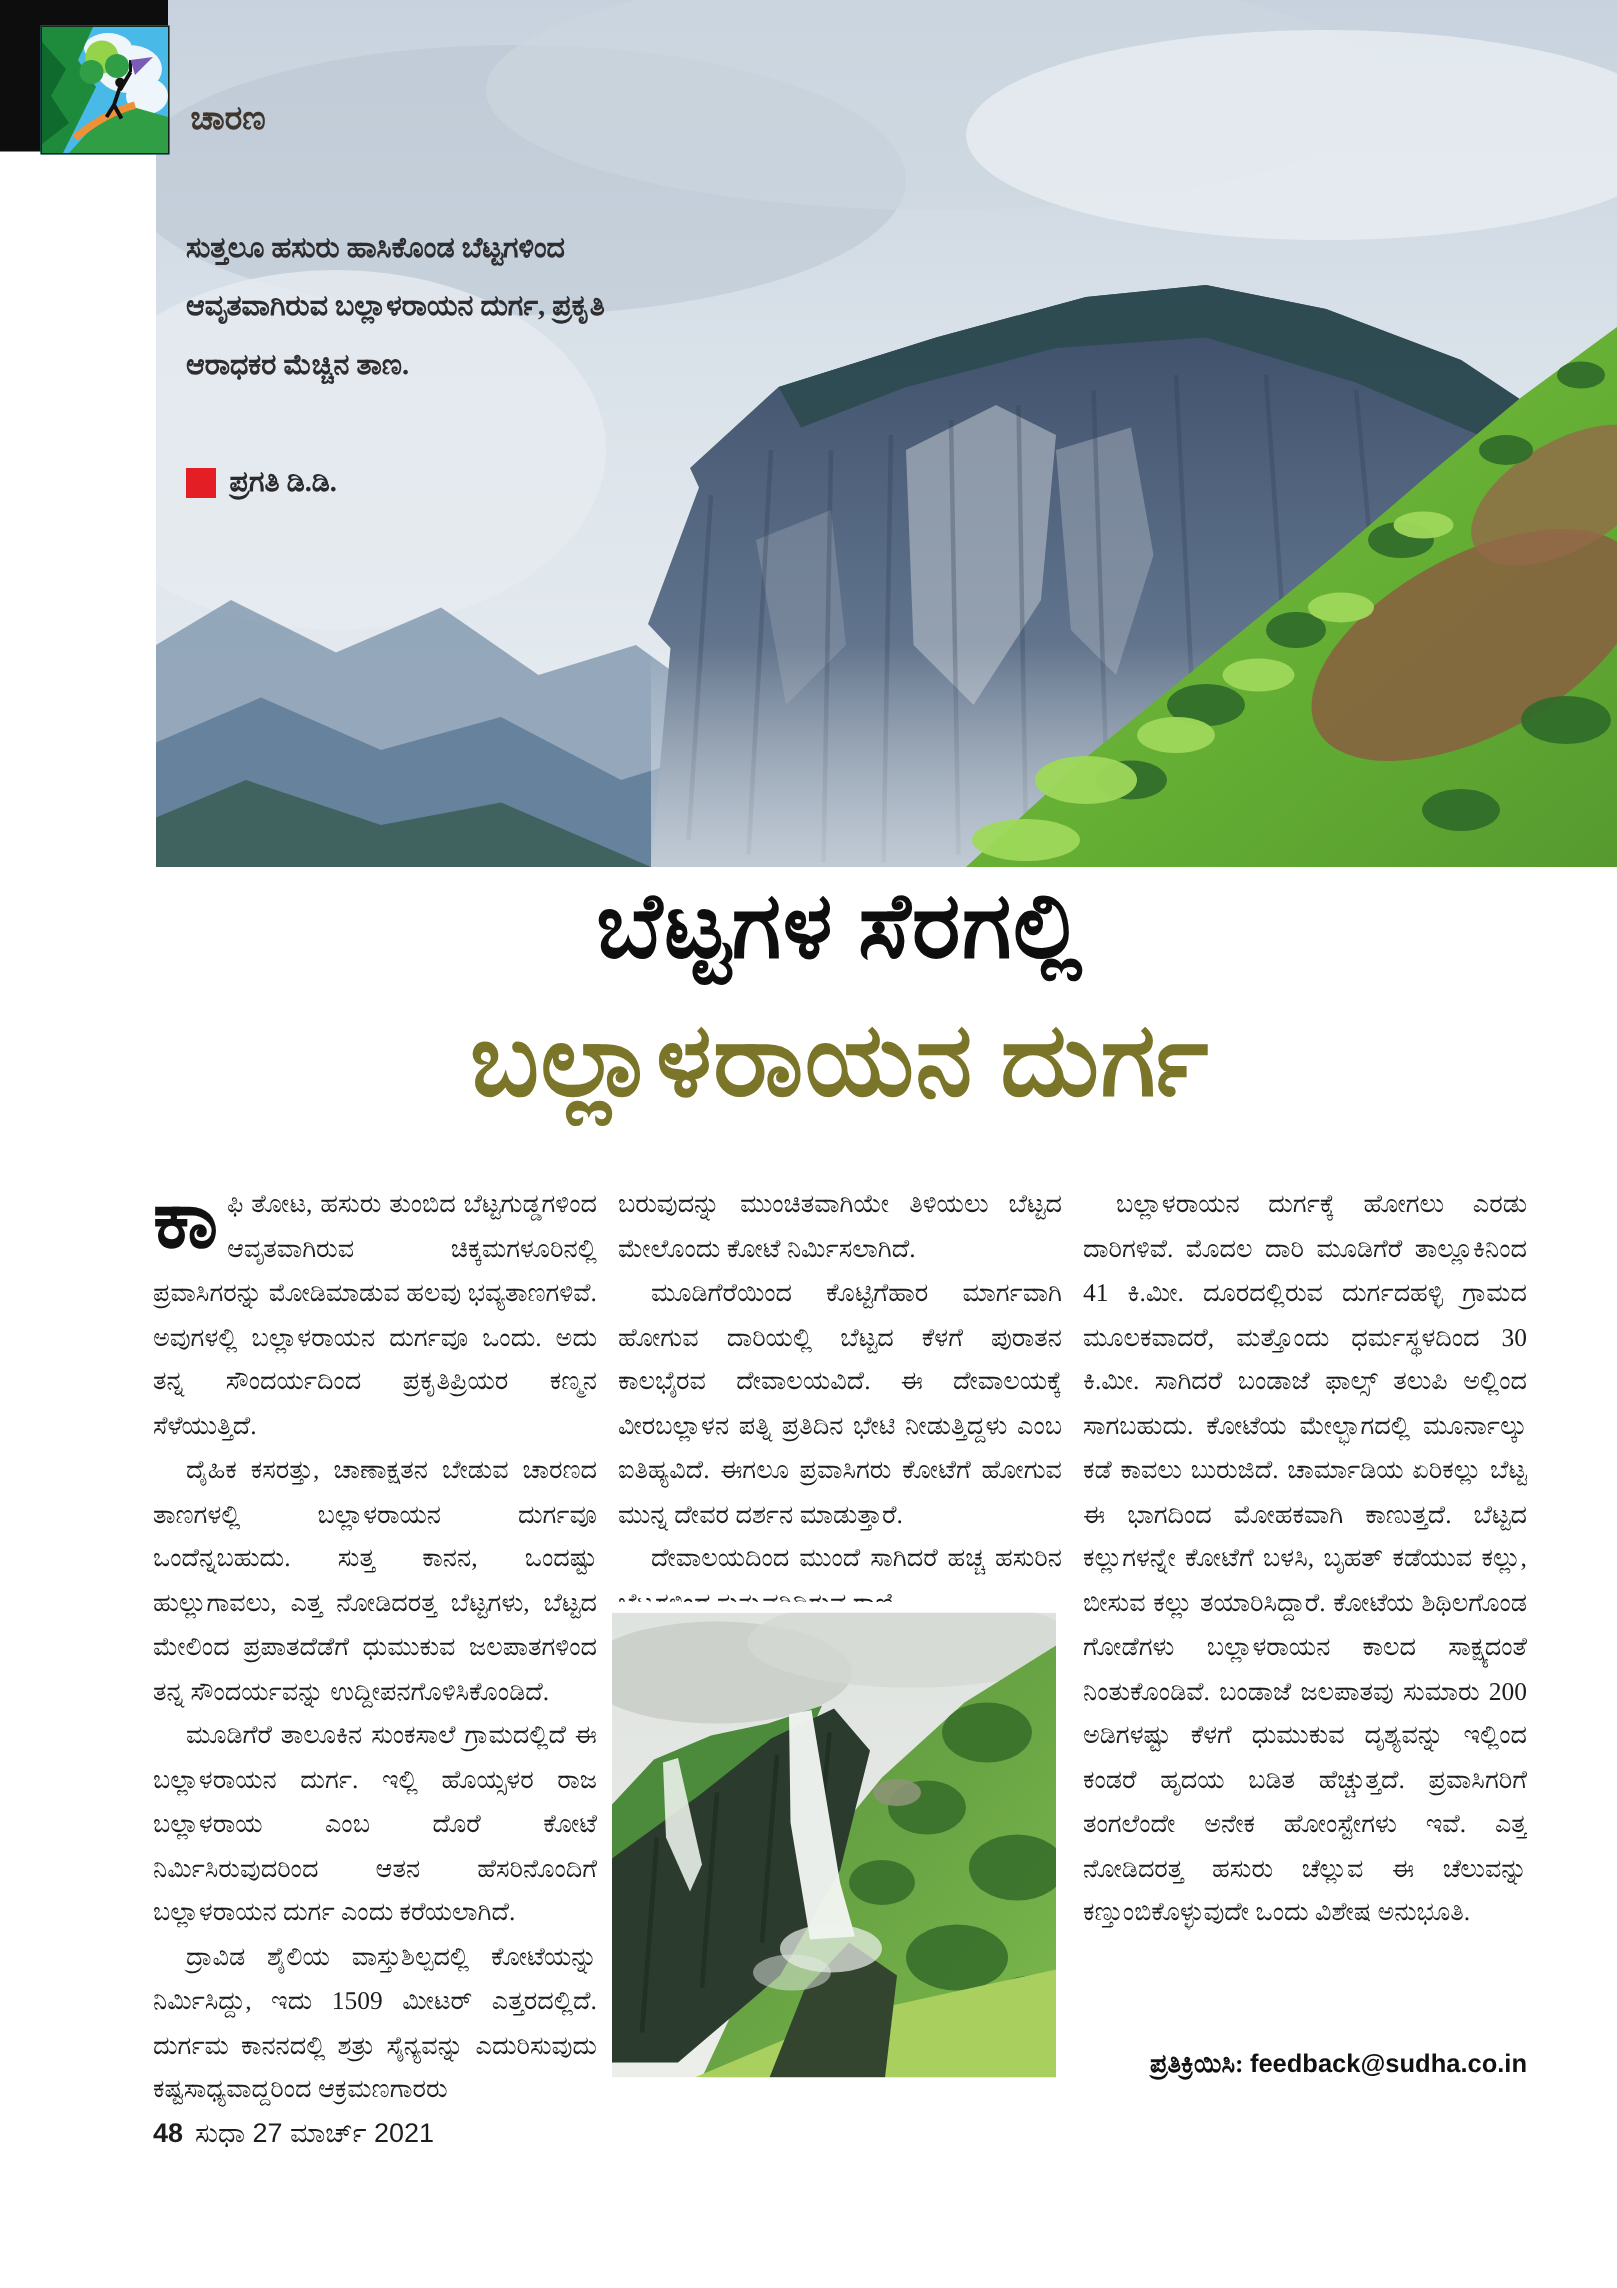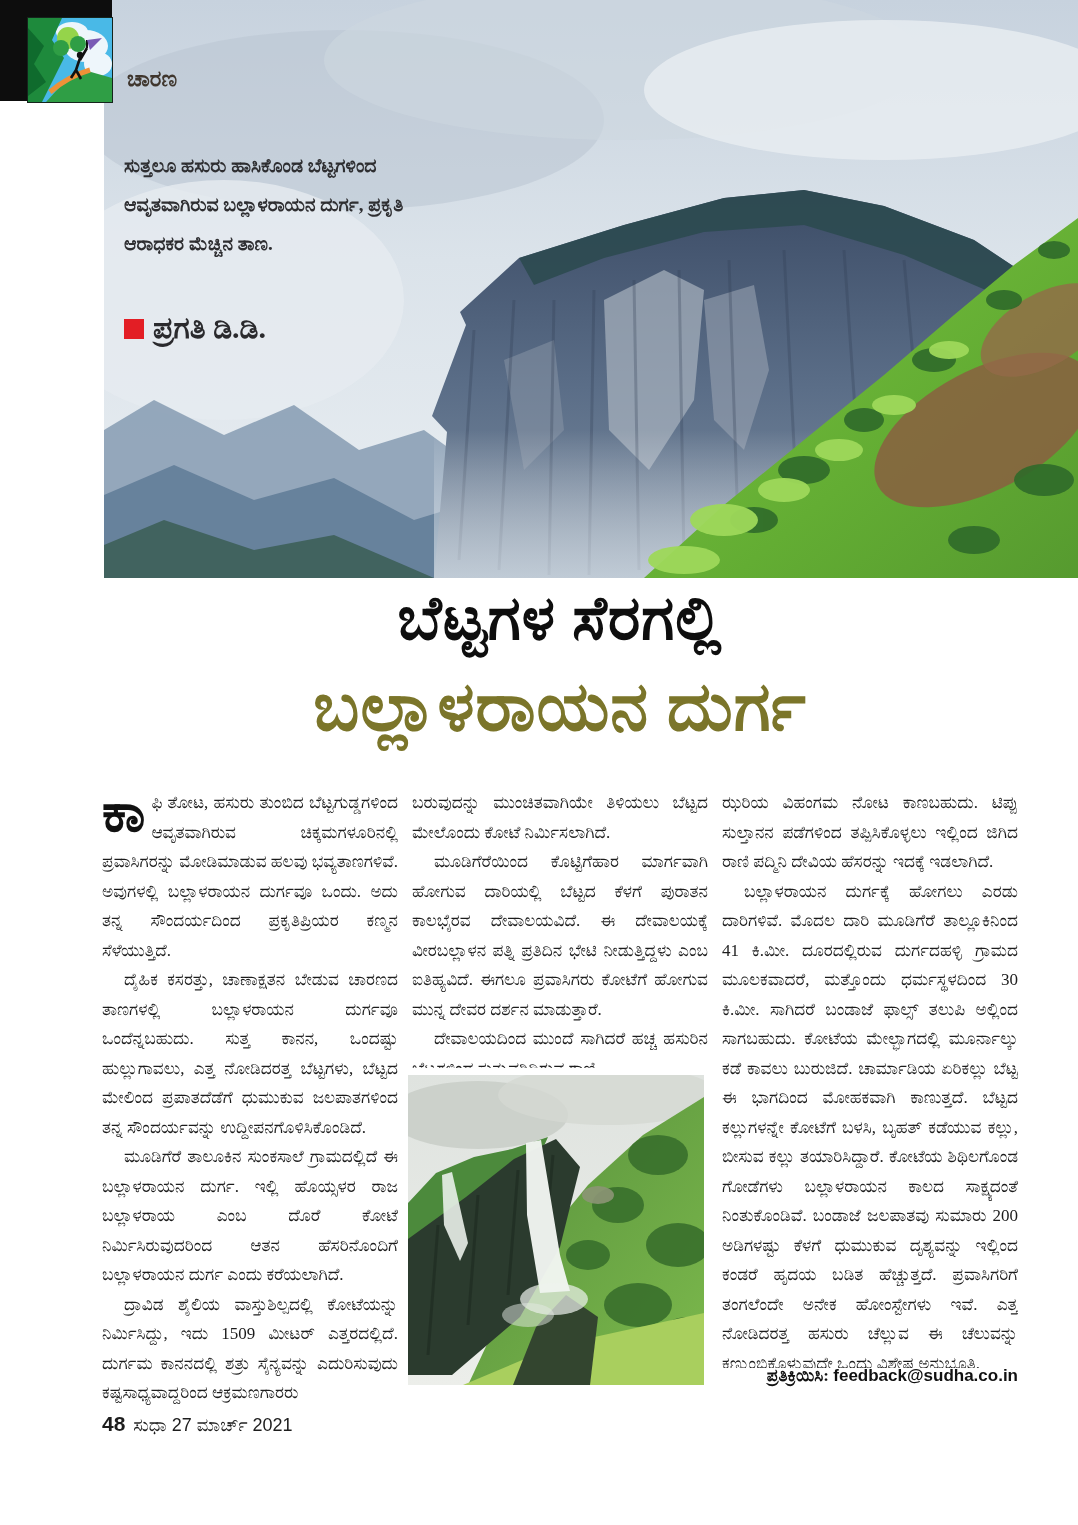--- a/index.html
+++ b/index.html
@@ -18,21 +18,21 @@
   
   #section-label{left:127px;top:66px;font-size:22px;font-weight:bold;color:#3f362e;
                  font-family:"Liberation Sans","DejaVu Sans",sans-serif;}
 
   
   #lede{left:124px;top:146px;width:312px;font-size:19px;line-height:39px;font-weight:600;color:#2e2e31;}
 
   
   #byline{left:124px;top:311px;display:flex;align-items:center;gap:9px;}
   #byline .bullet{width:20px;height:20px;background:#e31e25;display:inline-block;}
-  #byline .name{font-size:30px;font-weight:bold;color:#2a2a2d;}
+  #byline .name{font-size:19px;font-weight:bold;color:#2a2a2d;}
 
   
   #headline1{left:102px;top:584px;width:916px;text-align:center;font-size:61px;font-weight:bold;
              color:#0e0e0e;letter-spacing:1px;}
   #headline2{left:102px;top:668px;width:916px;text-align:center;font-size:68px;font-weight:bold;
              color:#7b752a;letter-spacing:1px;}
 
   
   #article{left:102px;top:788px;width:916px;height:618px;}
   .col{position:absolute;top:0;width:296px;overflow:hidden;text-align:justify;
@@ -48,21 +48,21 @@
   
   #waterfall{left:306px;top:287px;width:296px;height:310px;overflow:hidden;}
 
   
   #feedback{left:620px;top:578px;width:296px;text-align:right;font-weight:bold;font-size:17px;color:#111;}
   #feedback .email{font-family:"Liberation Sans","DejaVu Sans",sans-serif;}
 
   
   #footer{left:102px;top:1412px;font-size:18px;color:#1d1d1d;
           font-family:"Liberation Sans","DejaVu Sans",sans-serif;}
-  #footer .pageno{font-weight:bold;font-size:21px;margin-right:8px;}
+  #footer .pageno{font-weight:bold;font-size:18px;margin-right:8px;}
   #footer .mag{font-weight:normal;}
 </style>
 </head>
 <body>
 
 <div id="hero" class="abs">
   <svg width="974" height="578" viewBox="0 0 974 578" xmlns="http://www.w3.org/2000/svg">
     <defs>
       <linearGradient id="sky" x1="0" y1="0" x2="0" y2="1">
         <stop offset="0" stop-color="#c7d2de"></stop>
@@ -252,21 +252,20 @@
       <g>
         <polygon points="118,68 133,65 152,180 162,216 132,218 119,140" fill="#f2f6f2" opacity="0.96"></polygon>
         <polygon points="34,100 44,97 60,168 52,186 36,150" fill="#e9efe9" opacity="0.9"></polygon>
         <ellipse cx="146" cy="224" rx="34" ry="16" fill="#eef2ee" opacity="0.7"></ellipse>
         <ellipse cx="120" cy="240" rx="26" ry="12" fill="#e4eae4" opacity="0.5"></ellipse>
       </g>
     </svg>
   </div>
 
   <div class="col" id="col3">
-    <p>ಝರಿಯ ವಿಹಂಗಮ ನೋಟ ಕಾಣಬಹುದು. ಟಿಪ್ಪು ಸುಲ್ತಾನನ ಪಡೆಗಳಿಂದ ತಪ್ಪಿಸಿಕೊಳ್ಳಲು ಇಲ್ಲಿಂದ ಜಿಗಿದ ರಾಣಿ ಪದ್ಮಿನಿ ದೇವಿಯ ಹೆಸರನ್ನು ಇದಕ್ಕೆ ಇಡಲಾಗಿದೆ.</p>
     <p class="indent">ಬಲ್ಲಾಳರಾಯನ ದುರ್ಗಕ್ಕೆ ಹೋಗಲು ಎರಡು ದಾರಿಗಳಿವೆ. ಮೊದಲ ದಾರಿ ಮೂಡಿಗೆರೆ ತಾಲ್ಲೂಕಿನಿಂದ 41 ಕಿ.ಮೀ. ದೂರದಲ್ಲಿರುವ ದುರ್ಗದಹಳ್ಳಿ ಗ್ರಾಮದ ಮೂಲಕವಾದರೆ, ಮತ್ತೊಂದು ಧರ್ಮಸ್ಥಳದಿಂದ 30 ಕಿ.ಮೀ. ಸಾಗಿದರೆ ಬಂಡಾಜೆ ಫಾಲ್ಸ್ ತಲುಪಿ ಅಲ್ಲಿಂದ ಸಾಗಬಹುದು. ಕೋಟೆಯ ಮೇಲ್ಭಾಗದಲ್ಲಿ ಮೂರ್ನಾಲ್ಕು ಕಡೆ ಕಾವಲು ಬುರುಜಿದೆ. ಚಾರ್ಮಾಡಿಯ ಏರಿಕಲ್ಲು ಬೆಟ್ಟ ಈ ಭಾಗದಿಂದ ಮೋಹಕವಾಗಿ ಕಾಣುತ್ತದೆ. ಬೆಟ್ಟದ ಕಲ್ಲುಗಳನ್ನೇ ಕೋಟೆಗೆ ಬಳಸಿ, ಬೃಹತ್ ಕಡೆಯುವ ಕಲ್ಲು, ಬೀಸುವ ಕಲ್ಲು ತಯಾರಿಸಿದ್ದಾರೆ. ಕೋಟೆಯ ಶಿಥಿಲಗೊಂಡ ಗೋಡೆಗಳು ಬಲ್ಲಾಳರಾಯನ ಕಾಲದ ಸಾಕ್ಷ್ಯದಂತೆ ನಿಂತುಕೊಂಡಿವೆ. ಬಂಡಾಜೆ ಜಲಪಾತವು ಸುಮಾರು 200 ಅಡಿಗಳಷ್ಟು ಕೆಳಗೆ ಧುಮುಕುವ ದೃಶ್ಯವನ್ನು ಇಲ್ಲಿಂದ ಕಂಡರೆ ಹೃದಯ ಬಡಿತ ಹೆಚ್ಚುತ್ತದೆ. ಪ್ರವಾಸಿಗರಿಗೆ ತಂಗಲೆಂದೇ ಅನೇಕ ಹೋಂಸ್ಟೇಗಳು ಇವೆ. ಎತ್ತ ನೋಡಿದರತ್ತ ಹಸುರು ಚೆಲ್ಲುವ ಈ ಚೆಲುವನ್ನು ಕಣ್ತುಂಬಿಕೊಳ್ಳುವುದೇ ಒಂದು ವಿಶೇಷ ಅನುಭೂತಿ.</p>
   </div>
 
   <div id="feedback" class="abs">
     <span>ಪ್ರತಿಕ್ರಿಯಿಸಿ: </span><span class="email">feedback@sudha.co.in</span>
   </div>
 </div>
 
 <div id="footer" class="abs">
   <span class="pageno">48</span><span class="mag">ಸುಧಾ</span>

